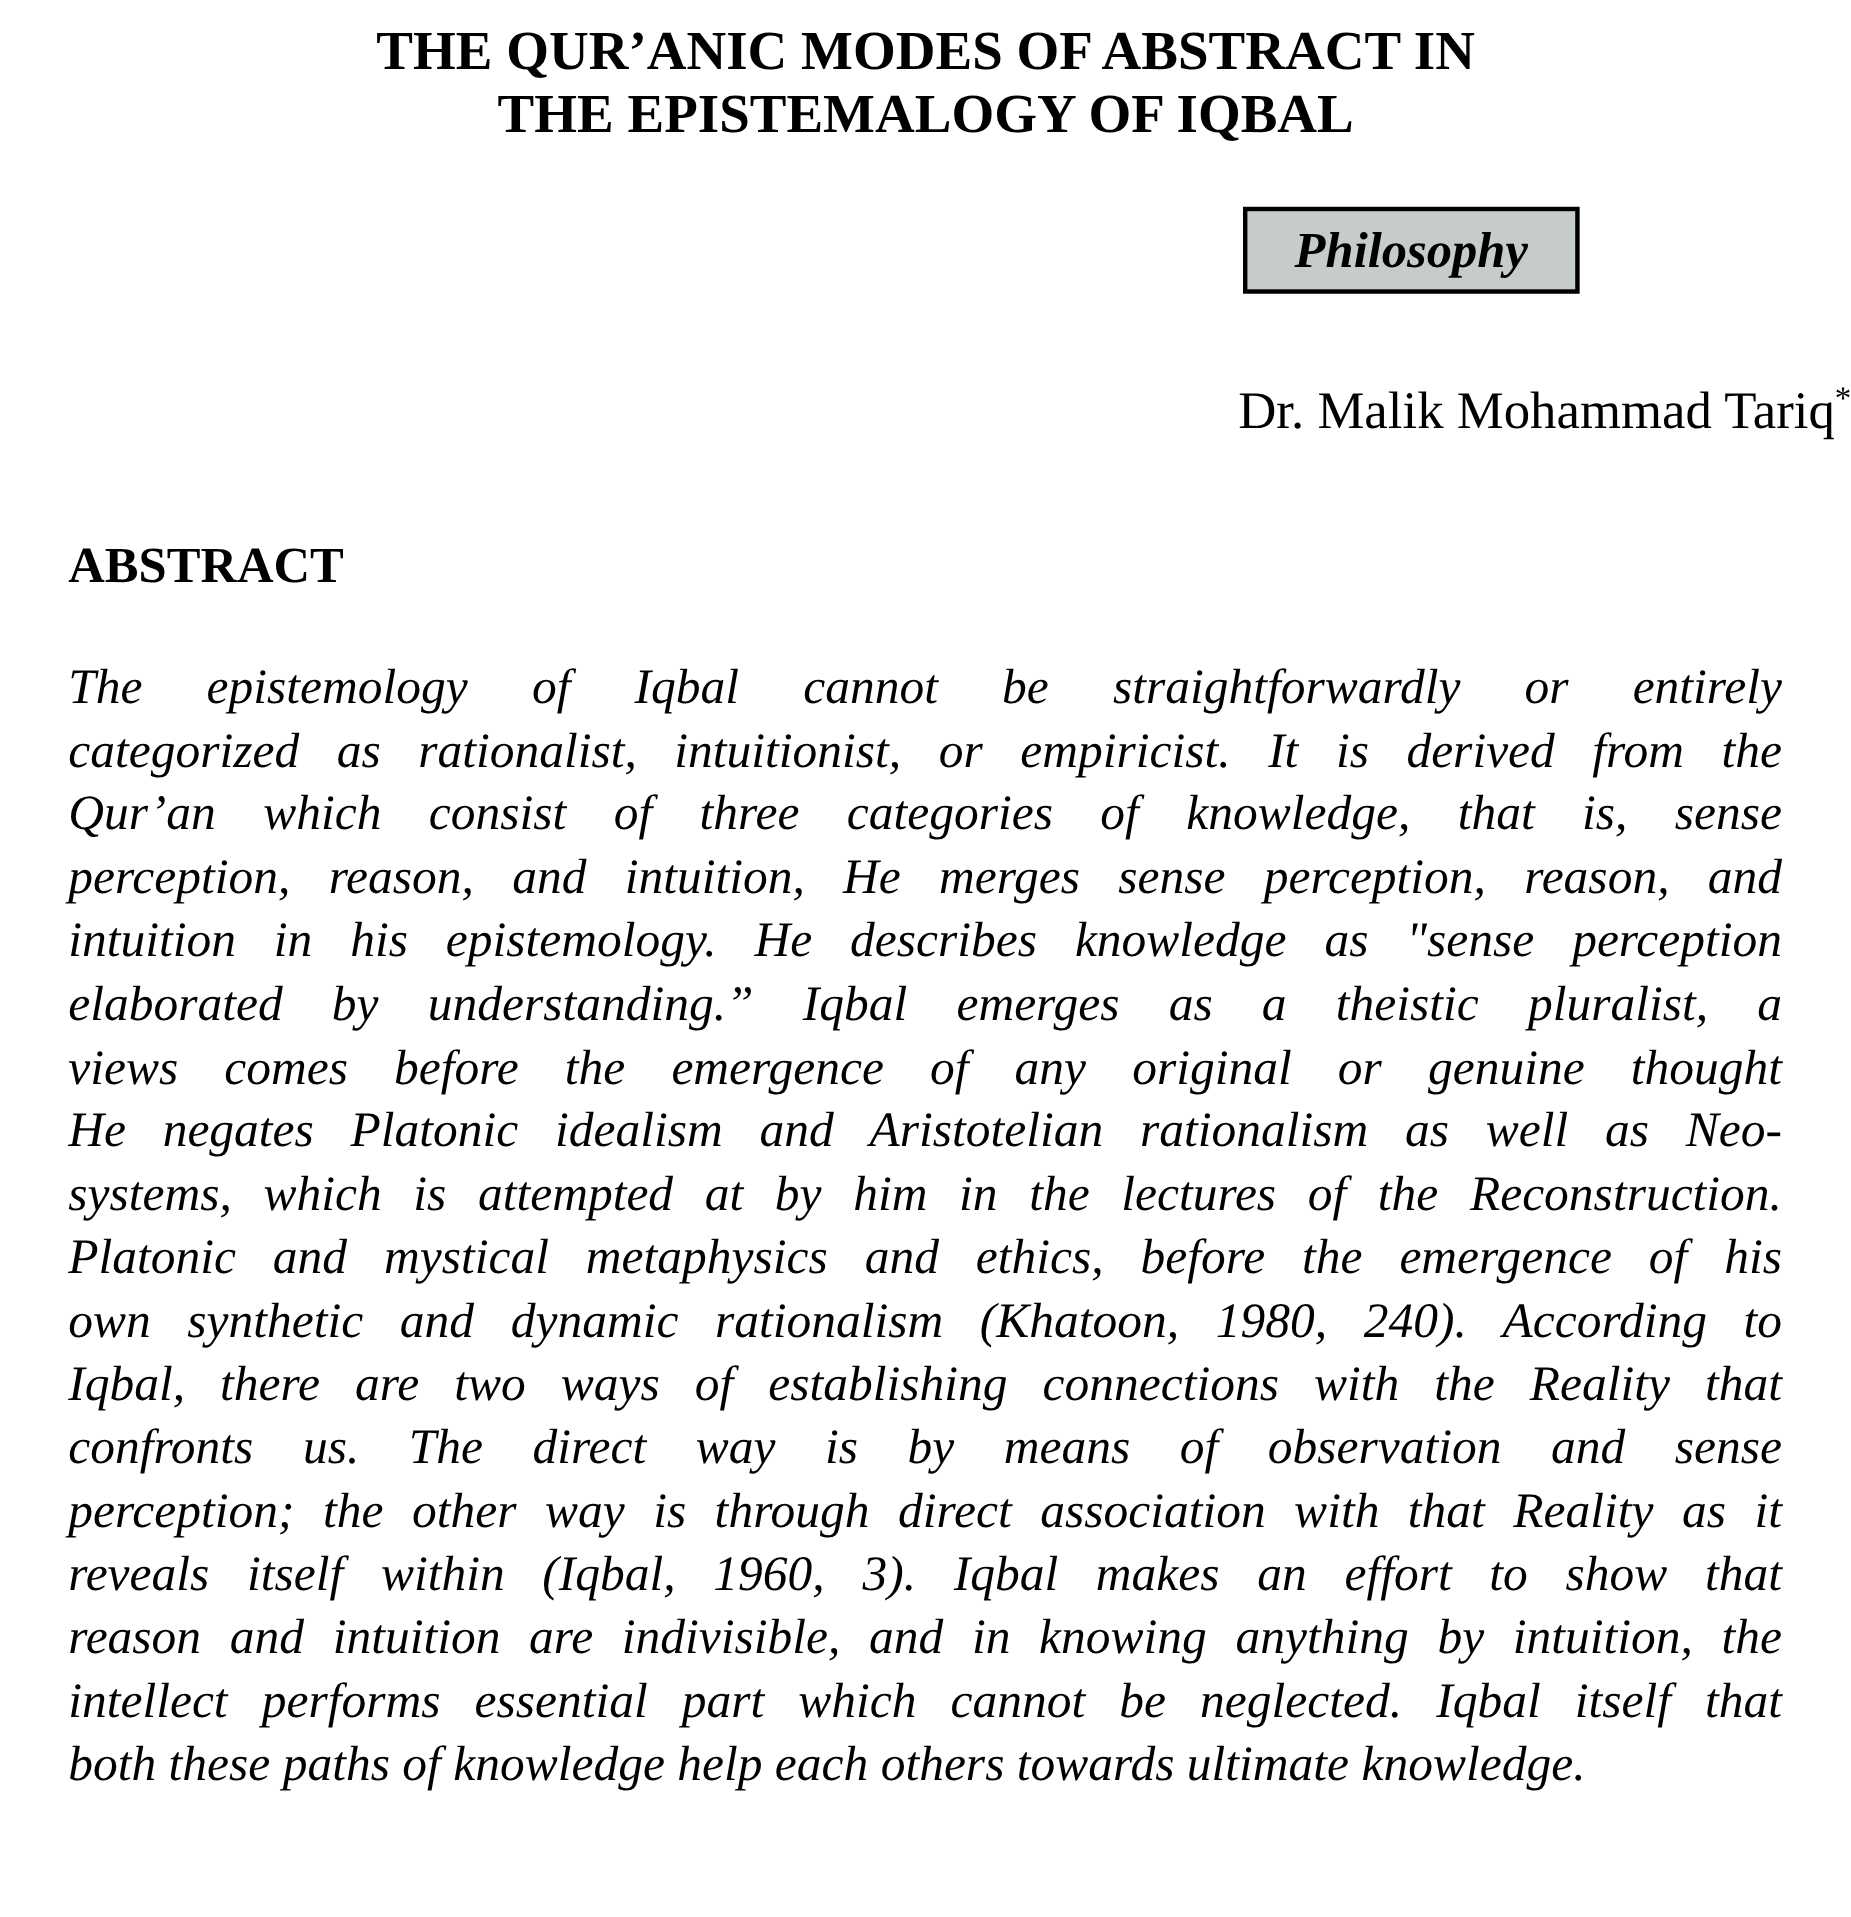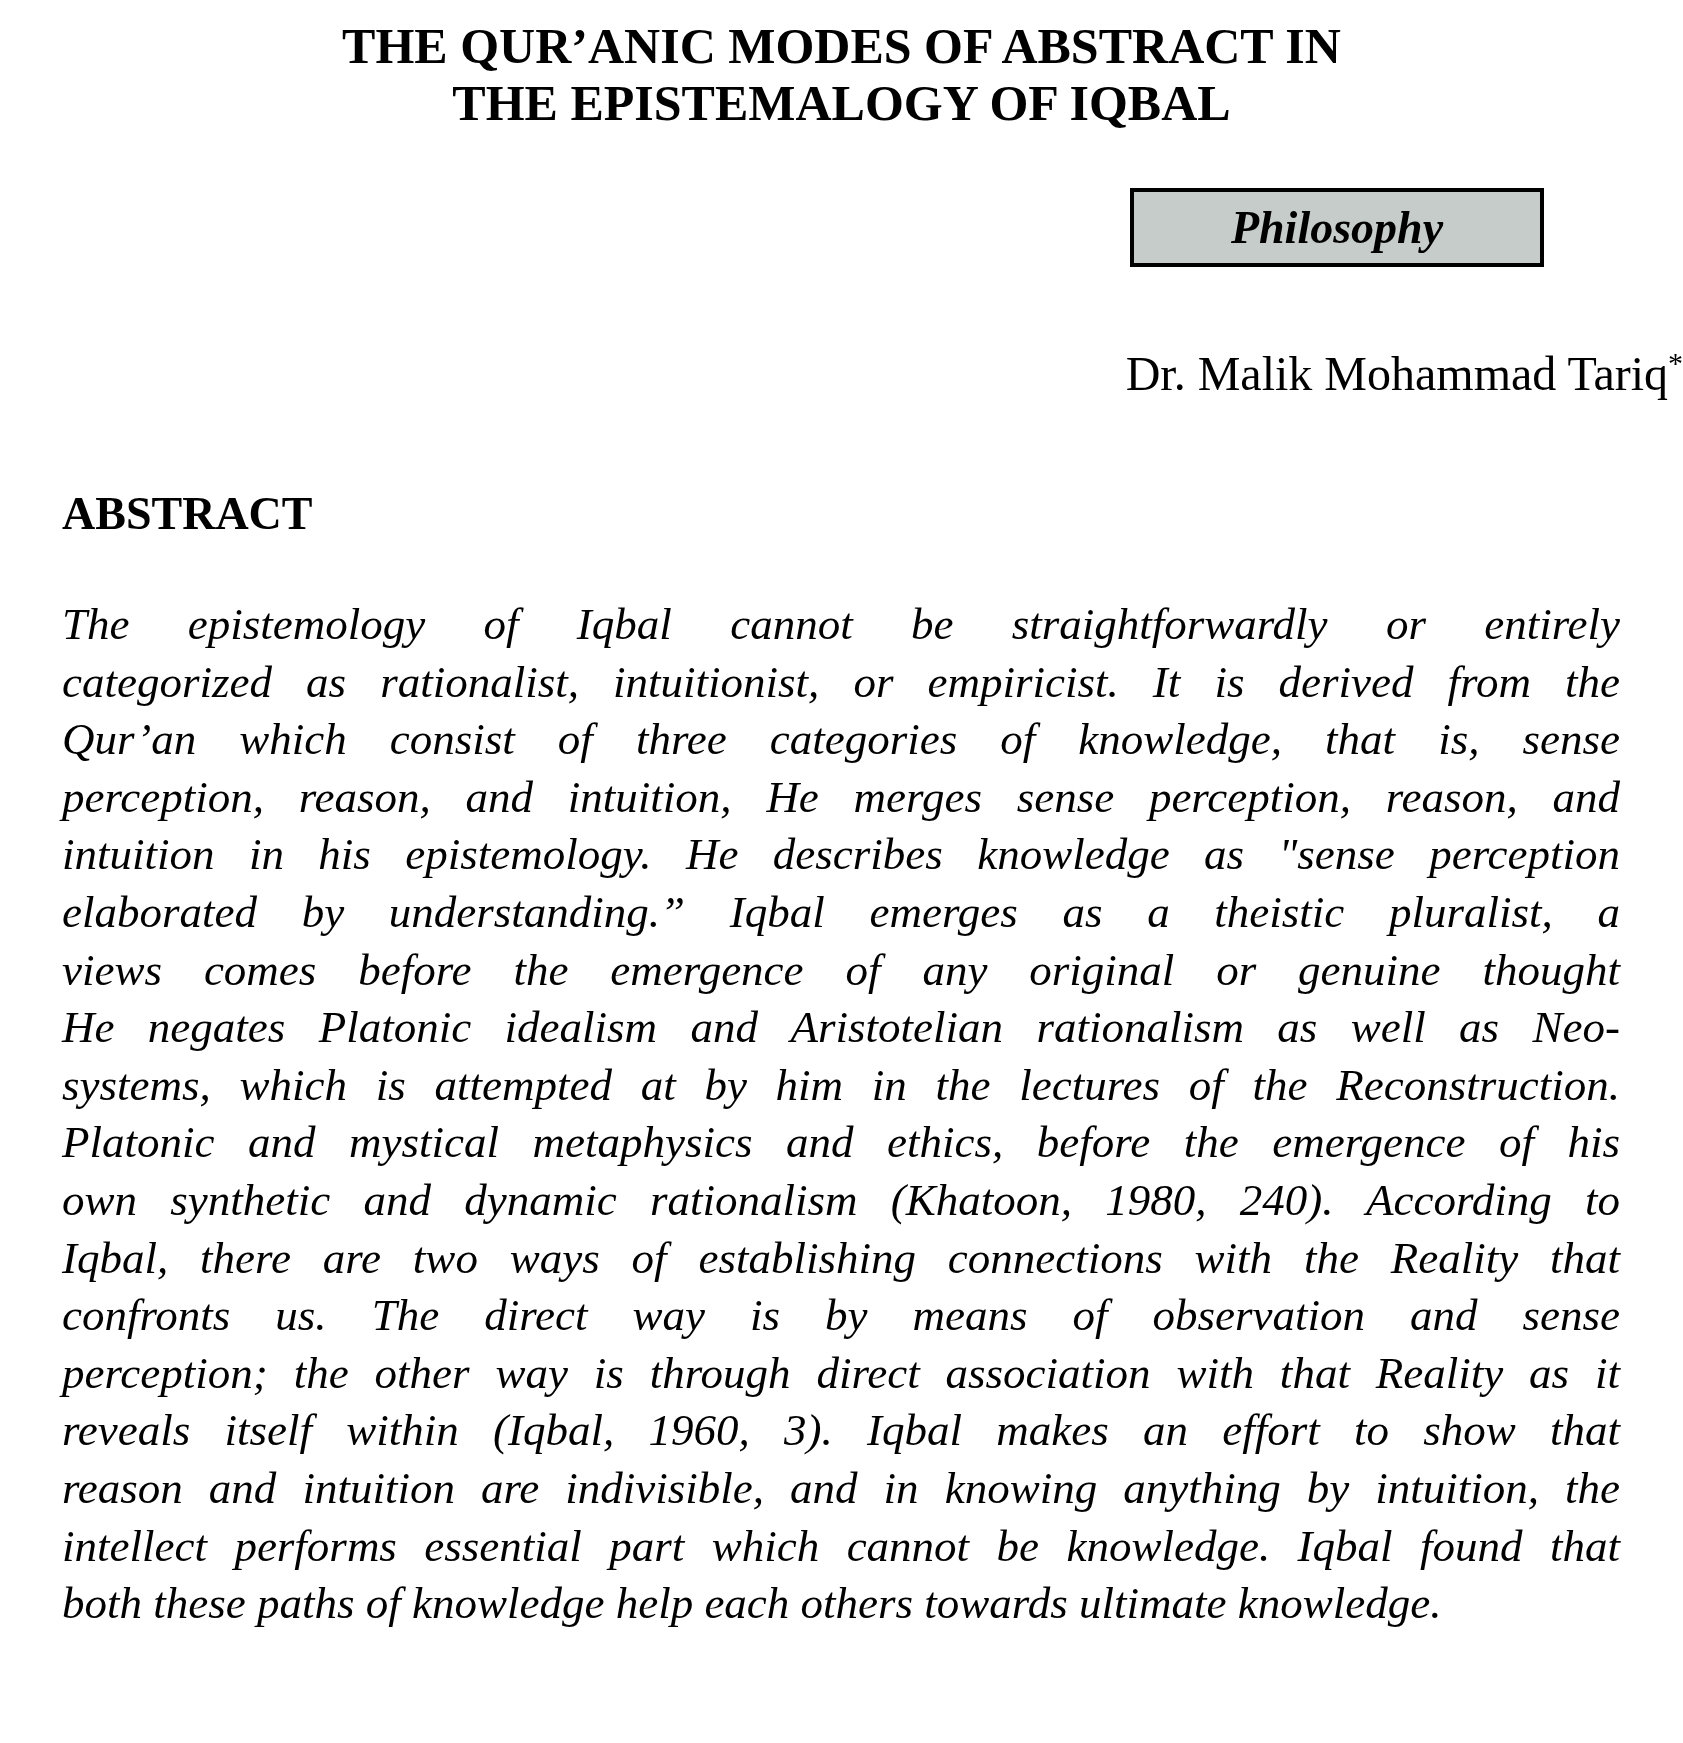--- a/index.html
+++ b/index.html
@@ -26,21 +26,21 @@
     text-align: center;
     font-weight: bold;
     font-size: 50px;
     line-height: 57px;
     letter-spacing: 0px;
   }
   .category-box {
     position: absolute;
     top: 188px;
     left: 1130px;
-    width: 414px;
+    width: 306px;
     height: 79px;
     background: var(--category-box-bg);
     border: 4px solid var(--box-border);
     display: flex;
     align-items: center;
     justify-content: center;
     font-weight: bold;
     font-style: italic;
     font-size: 46px;
     text-align: center;
@@ -115,15 +115,15 @@
     <div class="jline">views comes before the emergence of any original or genuine thought</div>
     <div class="jline">He negates Platonic idealism and Aristotelian rationalism as well as Neo-</div>
     <div class="jline">systems, which is attempted at by him in the lectures of the Reconstruction.</div>
     <div class="jline">Platonic and mystical metaphysics and ethics, before the emergence of his</div>
     <div class="jline">own synthetic and dynamic rationalism (Khatoon, 1980, 240). According to</div>
     <div class="jline">Iqbal, there are two ways of establishing connections with the Reality that</div>
     <div class="jline">confronts us. The direct way is by means of observation and sense</div>
     <div class="jline">perception; the other way is through direct association with that Reality as it</div>
     <div class="jline">reveals itself within (Iqbal, 1960, 3). Iqbal makes an effort to show that</div>
     <div class="jline">reason and intuition are indivisible, and in knowing anything by intuition, the</div>
-    <div class="jline">intellect performs essential part which cannot be knowledge. Iqbal found that</div>
+    <div class="jline">intellect performs essential part which cannot be neglected. Iqbal itself that</div>
     <div class="jline last">both these paths of knowledge help each others towards ultimate knowledge.</div>
   </section>
 
 </body></html>

